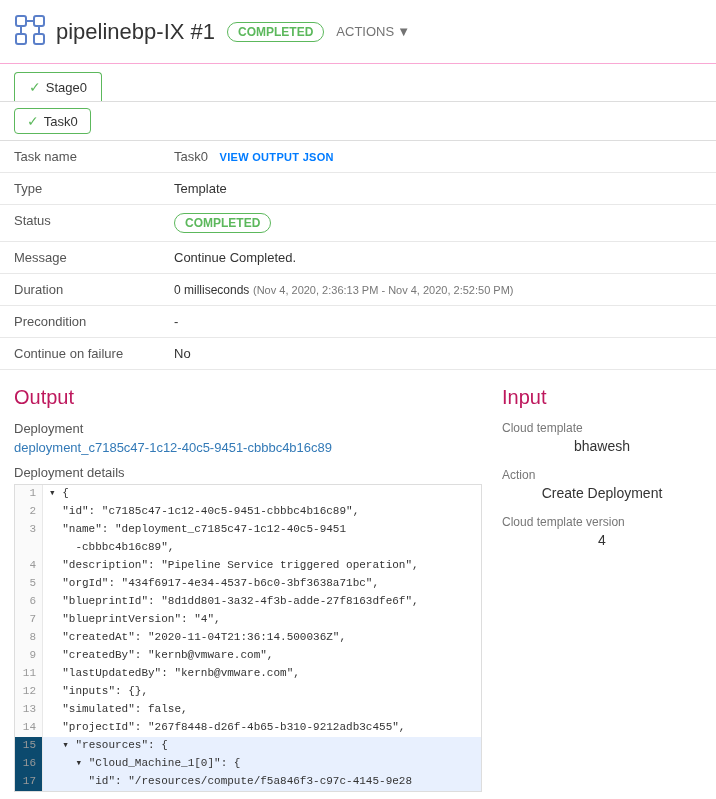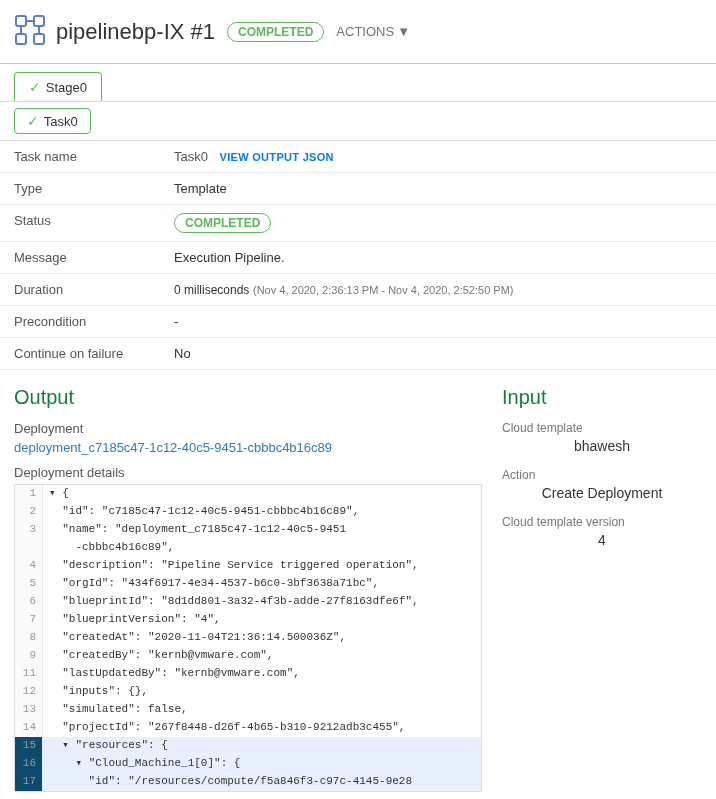--- a/index.html
+++ b/index.html
@@ -32,21 +32,21 @@
     .task-name-link { color: #555; text-decoration: none; margin-right: 8px; }
     .view-output-link { color: #007bff; text-decoration: none; font-size: 11px; font-weight: bold; letter-spacing: 0.3px; }
     .status-badge-completed { border: 1px solid #5cb85c; color: #5cb85c; border-radius: 10px; padding: 2px 10px; font-size: 12px; font-weight: bold; display: inline-block; }
     .duration-text { font-size: 12px; }
     .duration-small { color: #777; font-size: 11px; }
 
     
     .output-input-container { display: flex; padding: 0 14px; margin-top: 16px; gap: 20px; }
     .output-section { flex: 1; }
     .input-section { width: 200px; flex-shrink: 0; }
-    .section-title { font-size: 20px; color: #15803d; font-weight: normal; margin-bottom: 12px; }
+    .section-title { font-size: 20px; color: #be185d; font-weight: normal; margin-bottom: 12px; }
     .sub-label { font-size: 13px; color: #555; margin-bottom: 4px; }
     .deployment-link { color: #337ab7; text-decoration: none; font-size: 13px; display: block; margin-bottom: 10px; }
     .deployment-details-label { font-size: 13px; color: #555; margin-bottom: 4px; }
 
     
     .code-block { border: 1px solid #ddd; background: #fff; font-family: 'Courier New', monospace; font-size: 11px; line-height: 1.6; overflow: hidden; }
     .code-line { display: flex; min-height: 18px; }
     .line-num { width: 28px; min-width: 28px; text-align: right; padding: 0 6px 0 2px; color: #999; background: #fafafa; border-right: 1px solid #e8e8e8; user-select: none; }
     .line-content { padding: 0 6px; color: #333; white-space: pre; flex: 1; }
     .line-highlight { background: #e8f0fe; }
@@ -108,21 +108,21 @@
     <td>Template</td>
   </tr>
   <tr>
     <td>Status</td>
     <td>
       <span class="status-badge-completed">COMPLETED</span>
     </td>
   </tr>
   <tr>
     <td>Message</td>
-    <td>Execution Pipeline.</td>
+    <td>Continue Completed.</td>
   </tr>
   <tr>
     <td>Duration</td>
     <td>
       <span class="duration-text">0 milliseconds</span>
       <span class="duration-small">(Nov 4, 2020, 2:36:13 PM - Nov 4, 2020, 2:52:50 PM)</span>
     </td>
   </tr>
   <tr>
     <td>Precondition</td>

